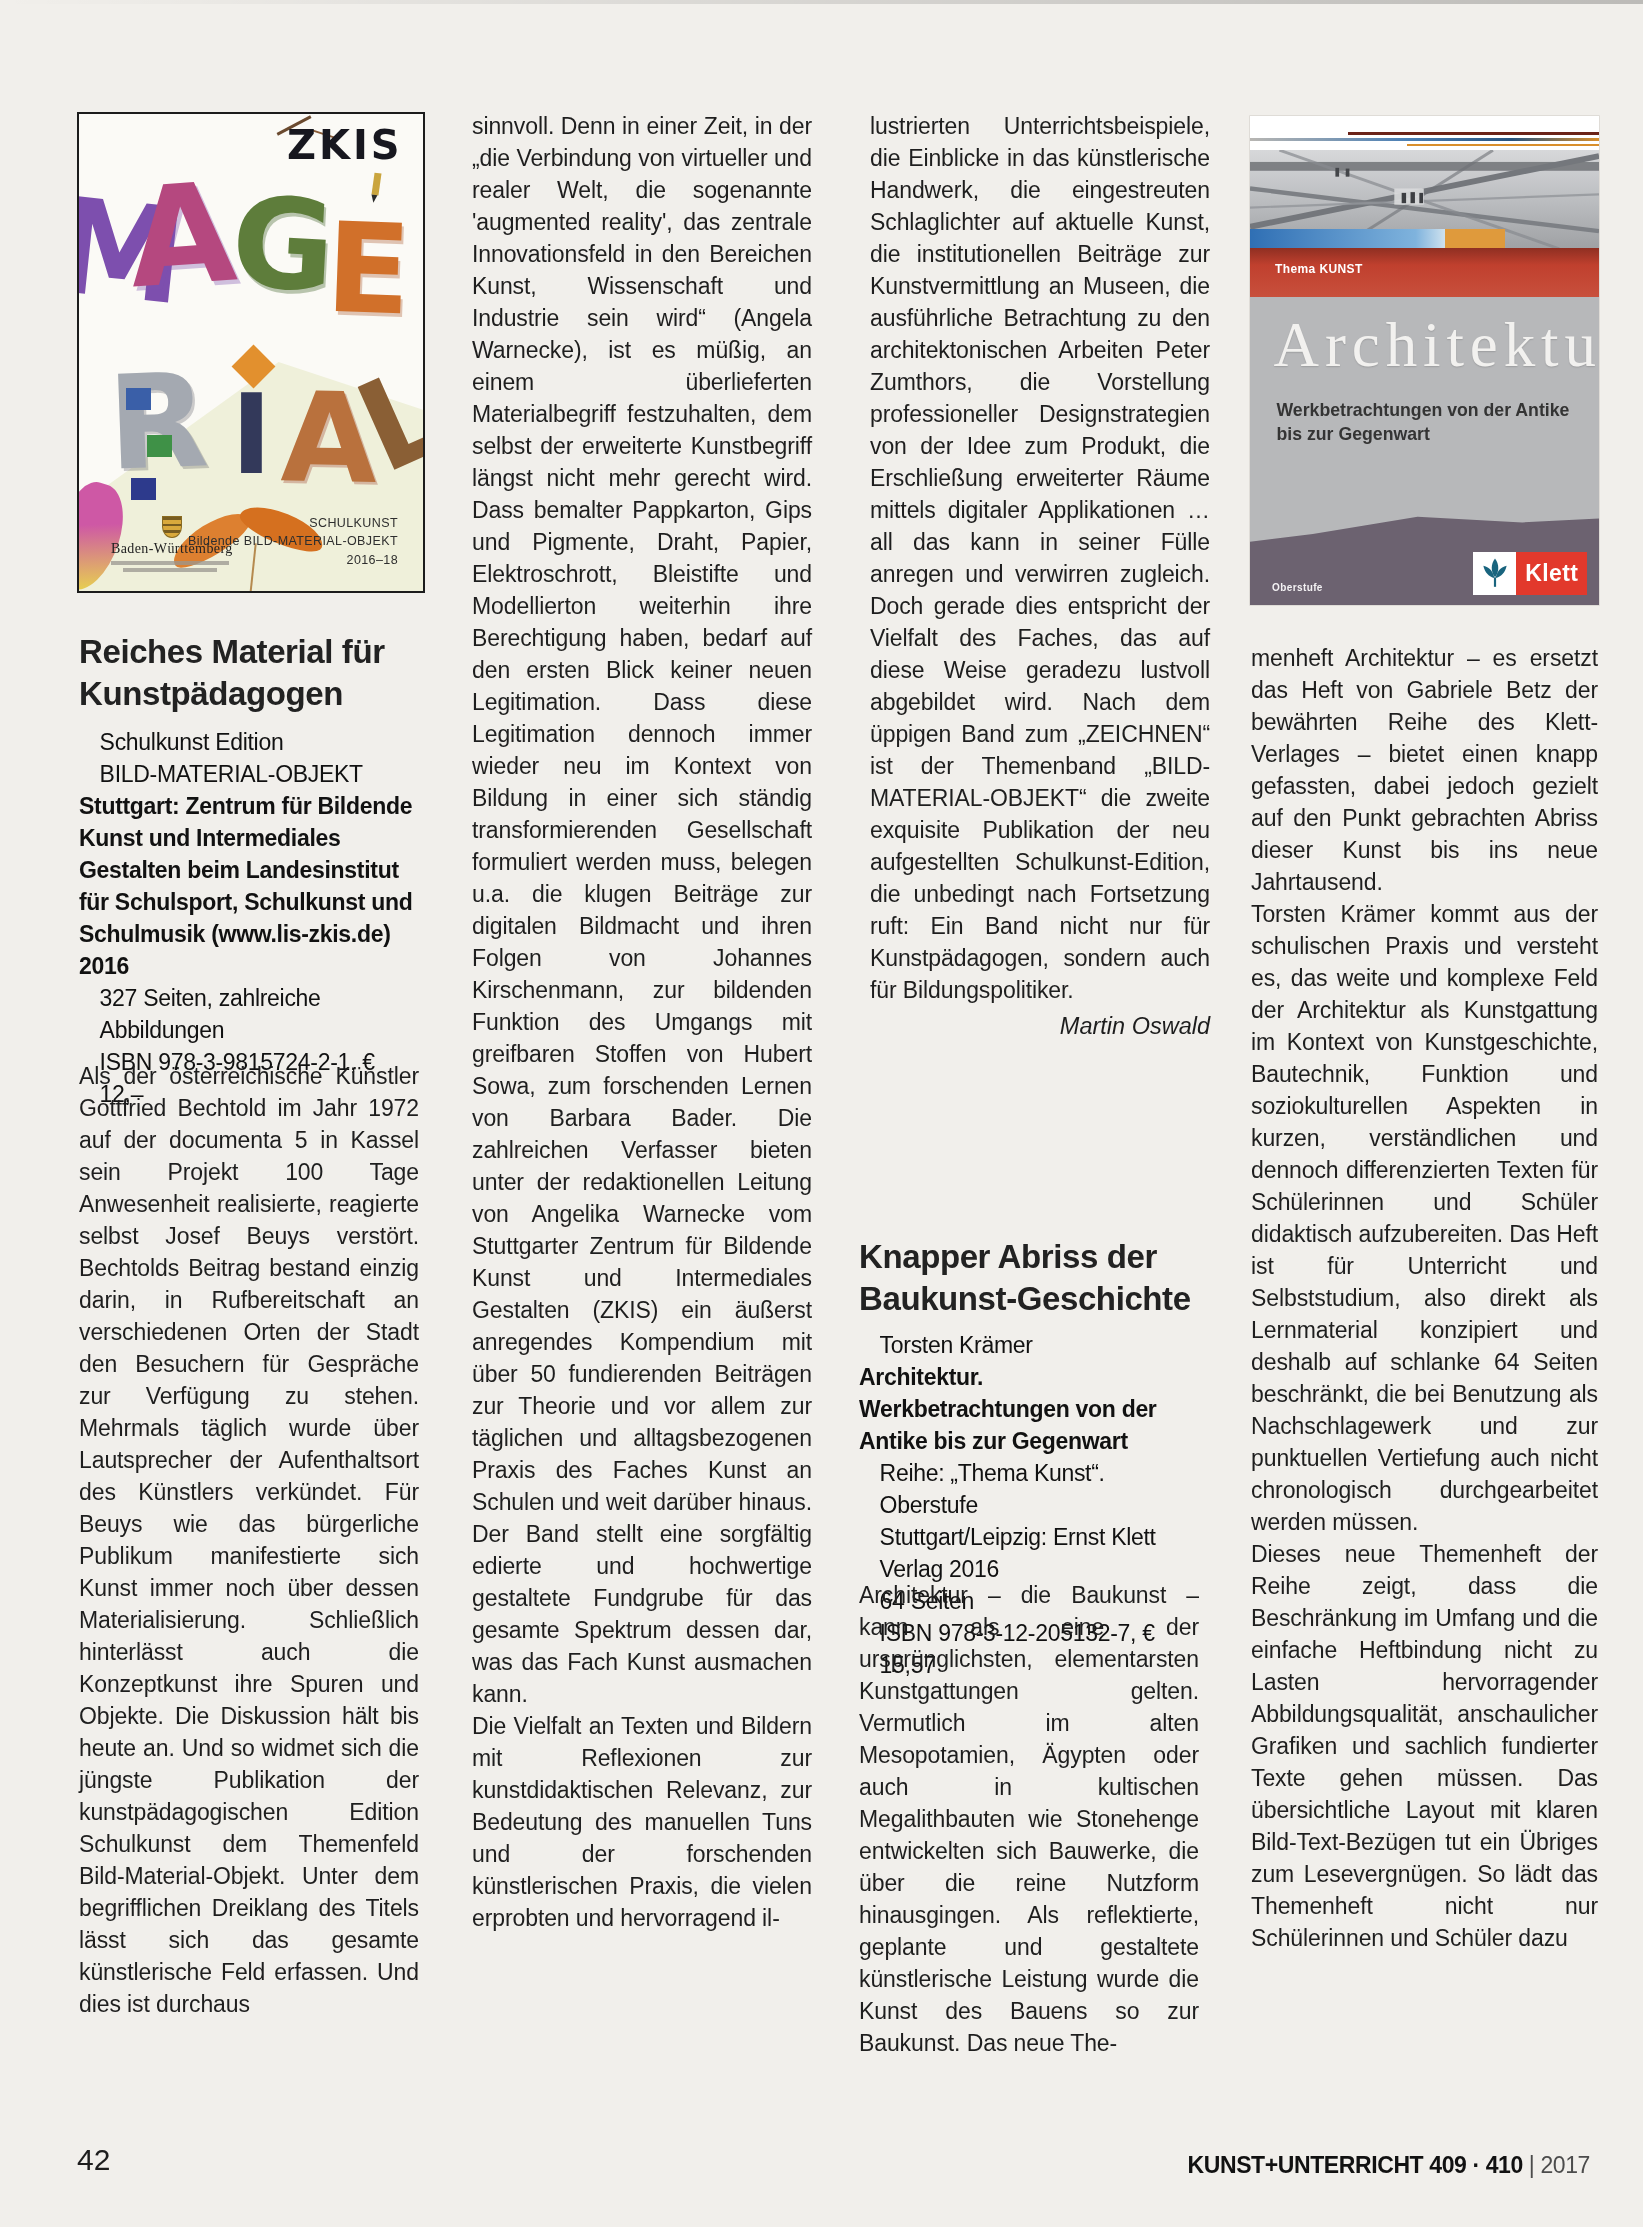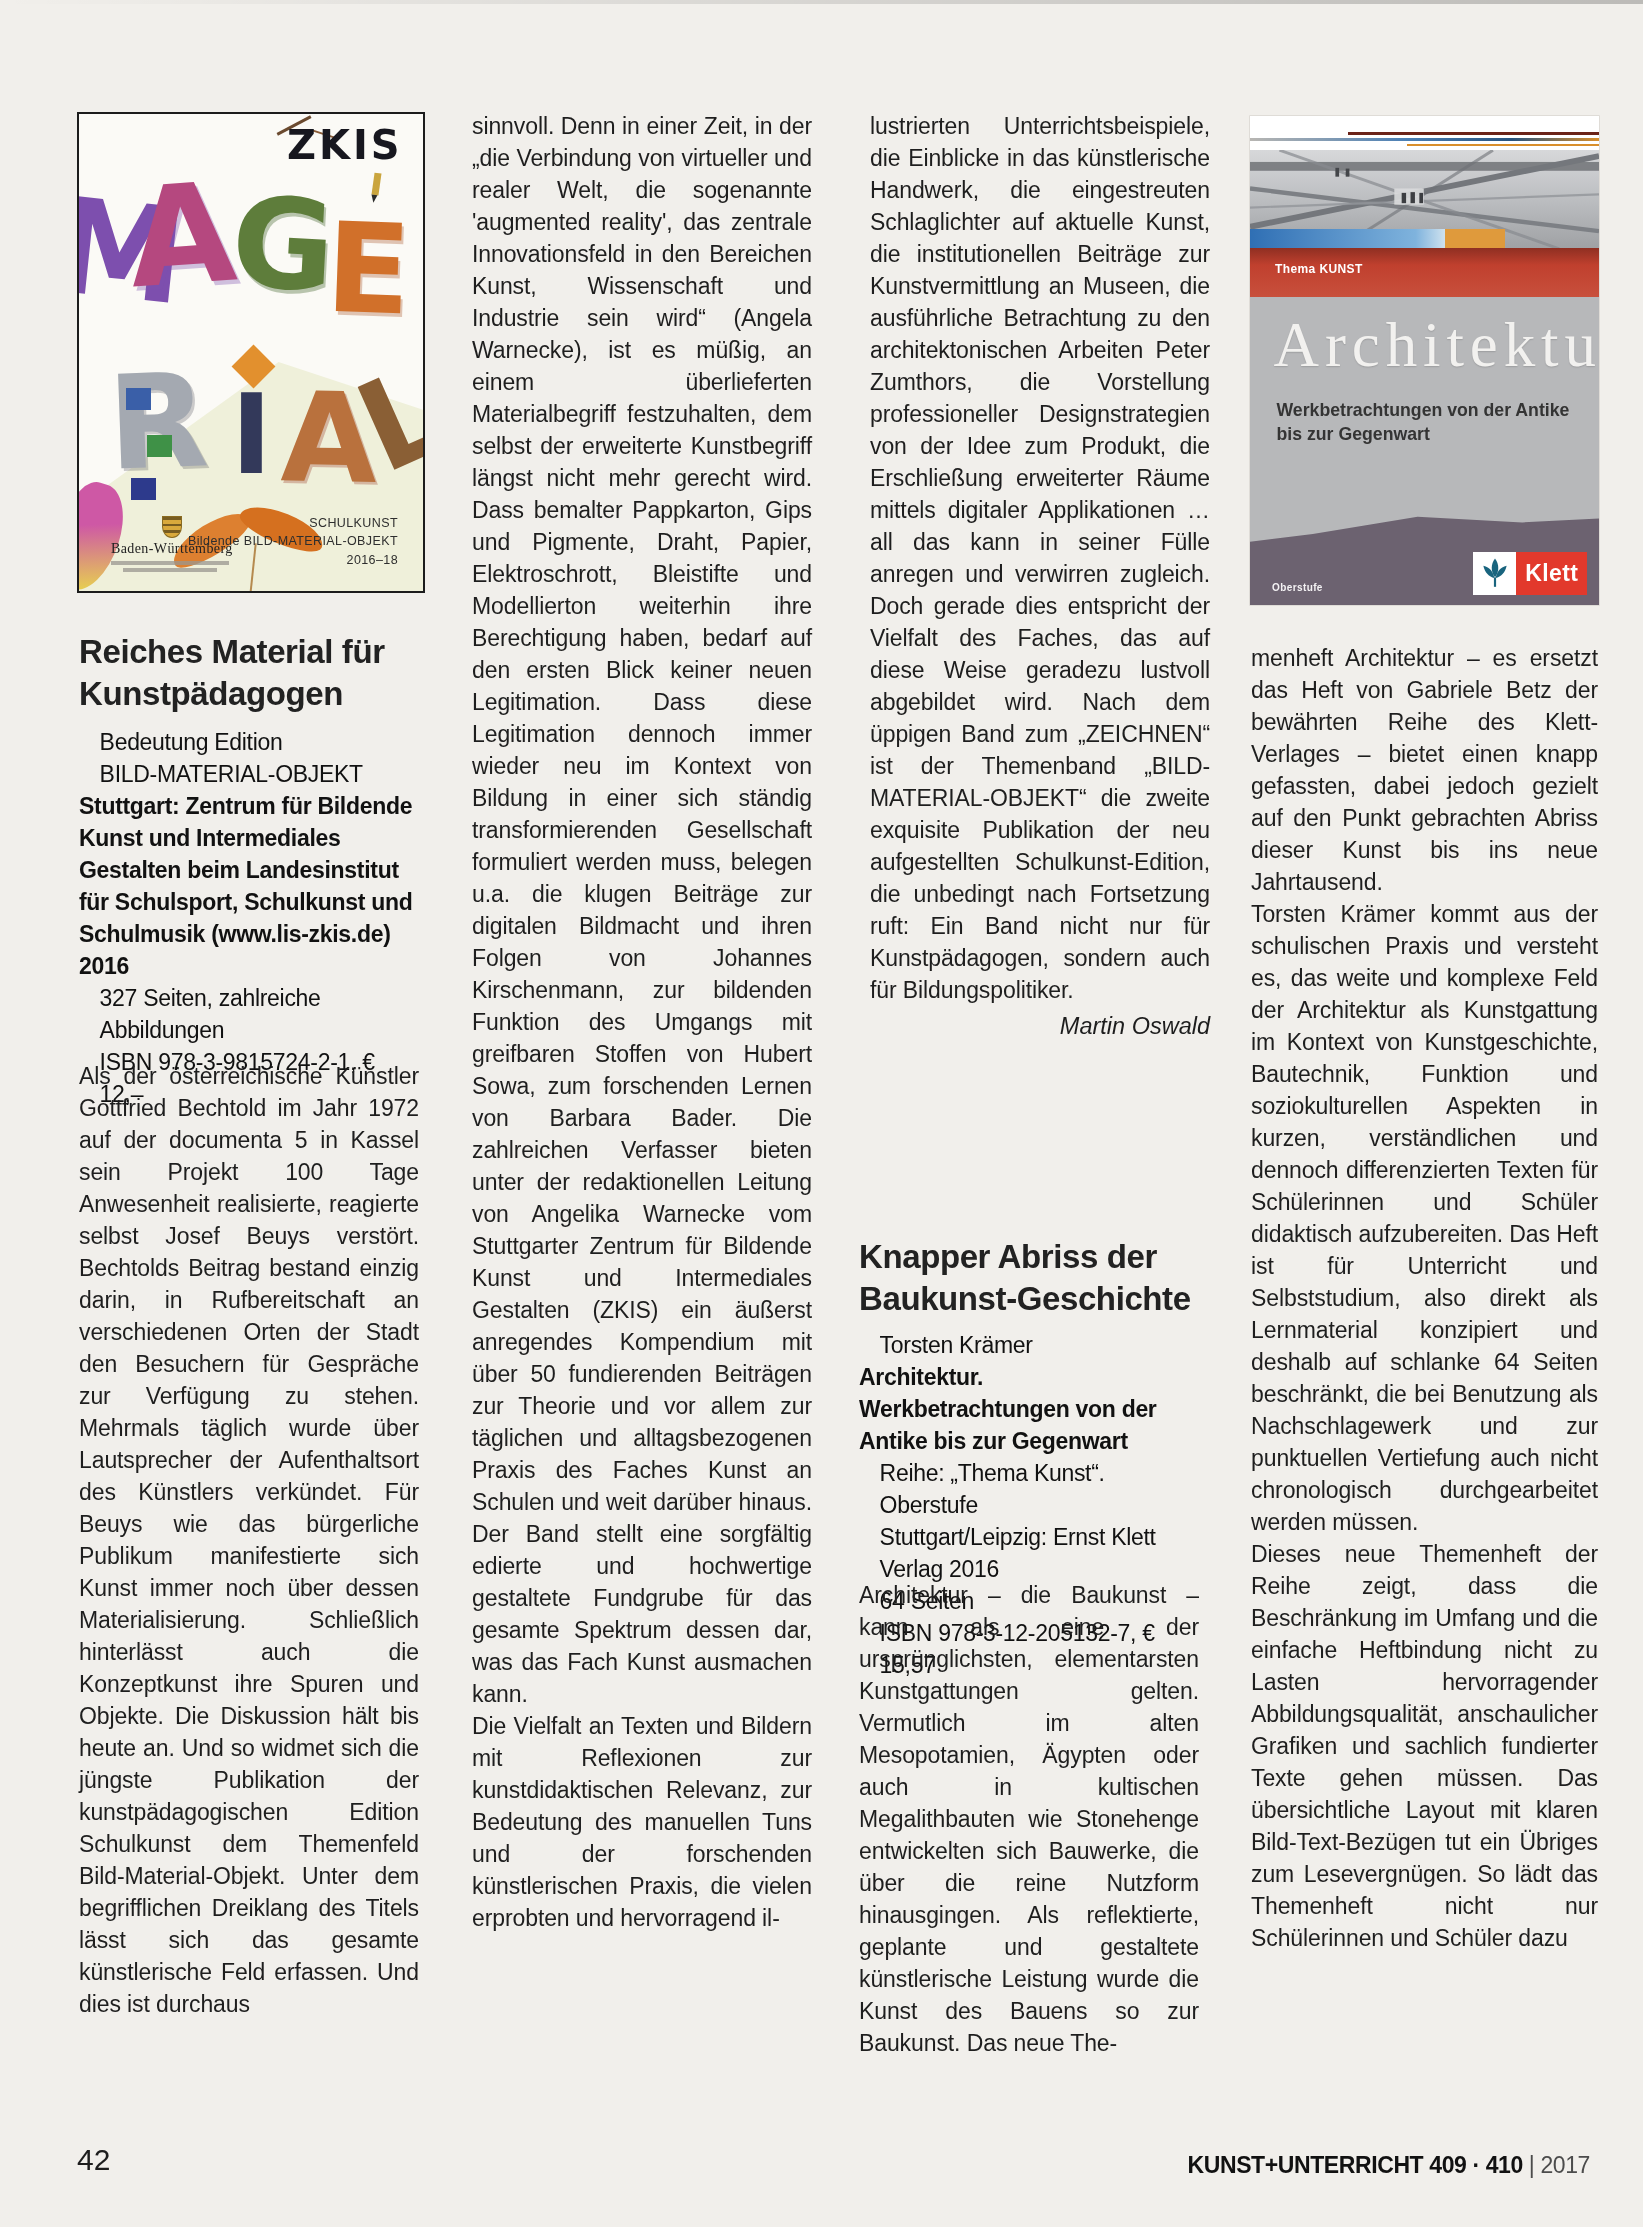--- a/index.html
+++ b/index.html
@@ -143,21 +143,21 @@
     <div class="imprint-right">
       <div>SCHULKUNST</div>
       <div>Bildende BILD-MATERIAL-OBJEKT</div>
       <div>2016–18</div>
     </div>
   </div>
 
   <h2 class="review-heading" style="left:79px;top:631px;width:346px;">Reiches Material für Kunstpädagogen</h2>
 
   <div class="biblio" style="left:79px;top:726px;width:343px;">
-    <div class="ind">Bedeutung Edition</div>
+    <div class="ind">Schulkunst Edition</div>
     <div class="ind">BILD-MATERIAL-OBJEKT</div>
     <div class="b">Stuttgart: Zentrum für Bildende Kunst und Intermediales Gestalten beim Landesinstitut für Schulsport, Schulkunst und Schulmusik (www.lis-zkis.de) 2016</div>
     <div class="ind">327 Seiten, zahlreiche Abbildungen</div>
     <div class="ind">ISBN 978-3-9815724-2-1, € 12,–</div>
   </div>
 
   <div class="colbody" style="left:79px;top:1060px;width:340px;">Als der österreichische Künstler Gottfried Bechtold im Jahr 1972 auf der documenta 5 in Kassel sein Projekt 100 Tage Anwesenheit realisierte, reagierte selbst Josef Beuys verstört. Bechtolds Beitrag bestand einzig darin, in Rufbereitschaft an verschiedenen Orten der Stadt den Besuchern für Gespräche zur Verfügung zu stehen. Mehrmals täglich wurde über Lautsprecher der Aufenthaltsort des Künstlers verkündet. Für Beuys wie das bürgerliche Publikum manifestierte sich Kunst immer noch über dessen Materialisierung. Schließlich hinterlässt auch die Konzeptkunst ihre Spuren und Objekte. Die Diskussion hält bis heute an. Und so widmet sich die jüngste Publikation der kunstpädagogischen Edition Schulkunst dem Themenfeld Bild-Material-Objekt. Unter dem begrifflichen Dreiklang des Titels lässt sich das gesamte künstlerische Feld erfassen. Und dies ist durchaus</div>
 
   <div class="colbody" style="left:472px;top:110px;width:340px;">sinnvoll. Denn in einer Zeit, in der „die Verbindung von virtueller und realer Welt, die sogenannte 'augmented reality', das zentrale Innovationsfeld in den Bereichen Kunst, Wissenschaft und Industrie sein wird“ (Angela Warnecke), ist es müßig, an einem überlieferten Materialbegriff festzuhalten, dem selbst der erweiterte Kunstbegriff längst nicht mehr gerecht wird. Dass bemalter Pappkarton, Gips und Pigmente, Draht, Papier, Elektroschrott, Bleistifte und Modellierton weiterhin ihre Berechtigung haben, bedarf auf den ersten Blick keiner neuen Legitimation. Dass diese Legitimation dennoch immer wieder neu im Kontext von Bildung in einer sich ständig transformierenden Gesellschaft formuliert werden muss, belegen u.a. die klugen Beiträge zur digitalen Bildmacht und ihren Folgen von Johannes Kirschenmann, zur bildenden Funktion des Umgangs mit greifbaren Stoffen von Hubert Sowa, zum forschenden Lernen von Barbara Bader. Die zahlreichen Verfasser bieten unter der redaktionellen Leitung von Angelika Warnecke vom Stuttgarter Zentrum für Bildende Kunst und Intermediales Gestalten (ZKIS) ein äußerst anregendes Kompendium mit über 50 fundierenden Beiträgen zur Theorie und vor allem zur täglichen und alltagsbezogenen Praxis des Faches Kunst an Schulen und weit darüber hinaus. Der Band stellt eine sorgfältig edierte und hochwertige gestaltete Fundgrube für das gesamte Spektrum dessen dar, was das Fach Kunst ausmachen kann.
 Die Vielfalt an Texten und Bildern mit Reflexionen zur kunstdidaktischen Relevanz, zur Bedeutung des manuellen Tuns und der forschenden künstlerischen Praxis, die vielen erprobten und hervorragend il-</div>

